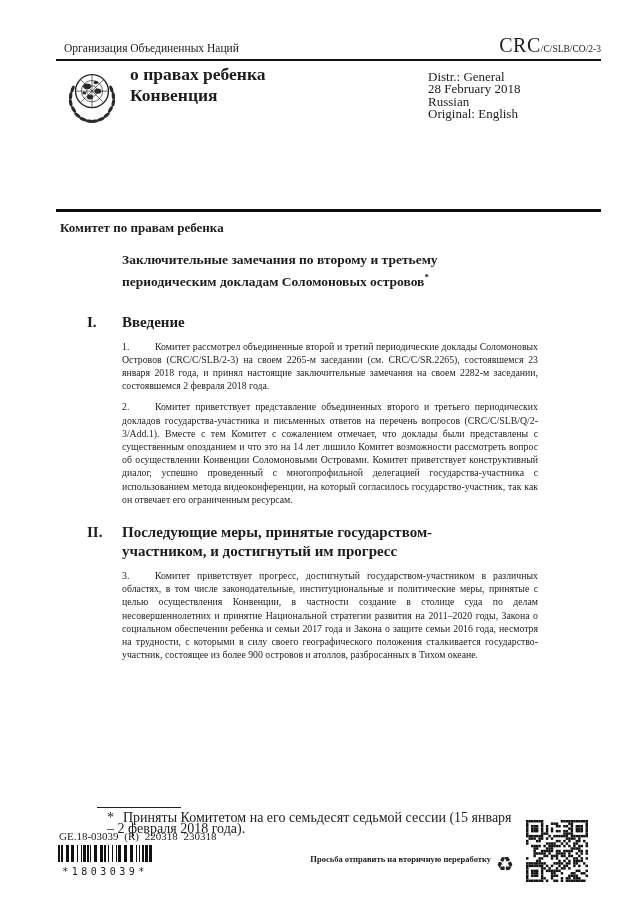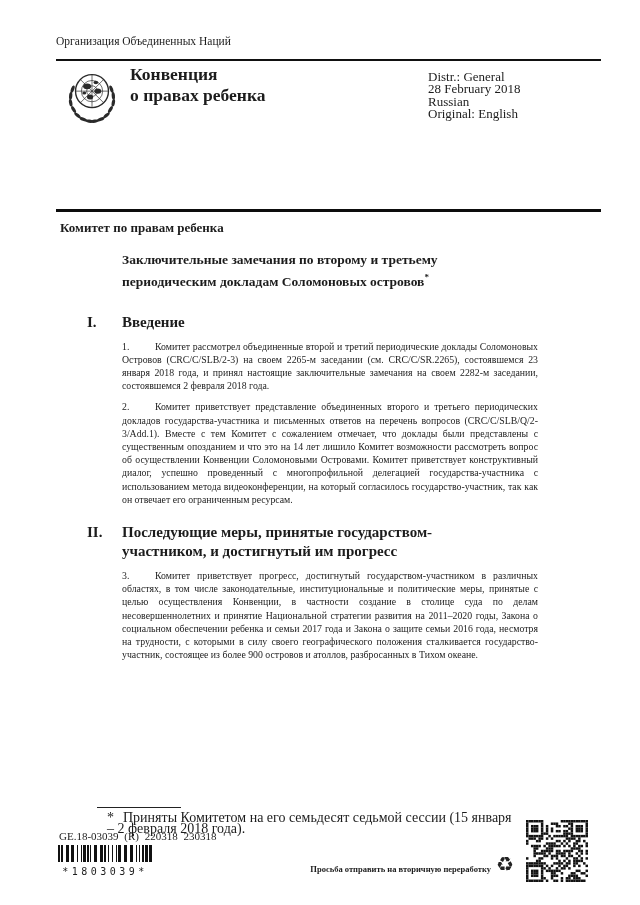--- a/index.html
+++ b/index.html
@@ -3,21 +3,21 @@
 <meta charset="utf-8">
 <style>
   html,body{margin:0;padding:0;background:#fff;}
   .page{
     position:relative;width:640px;height:905px;background:#ffffff;overflow:hidden;
     font-family:"Liberation Serif","DejaVu Serif",serif;color:#1c1c1c;
   }
   
   .top-row{position:absolute;left:56px;top:33px;width:545px;height:26px;
     border-bottom:2px solid #111;display:flex;justify-content:space-between;align-items:flex-end;}
-  .org-name{font-size:11.5px;padding-bottom:12px;}
+  .org-name{font-size:11.5px;padding-bottom:5px;margin-left:8px;}
   .doc-symbol{white-space:nowrap;padding-bottom:2px;}
   .doc-symbol .big{font-size:20px;letter-spacing:.5px;}
   .doc-symbol .small{font-size:9.5px;}
   
   .emblem{position:absolute;left:61px;top:63px;width:62px;height:64px;}
   .mast-title{position:absolute;left:130px;top:64px;font-size:17.5px;font-weight:bold;line-height:21px;}
   .distr{position:absolute;left:428px;top:71px;font-size:13px;line-height:12.4px;}
   .thick-rule{position:absolute;left:56px;top:209px;width:545px;height:3px;background:#0d0d0d;}
   .committee{position:absolute;left:60px;top:220px;font-size:13px;font-weight:bold;}
   
@@ -30,32 +30,35 @@
   .h2{margin-top:17px;}
   .para{margin-top:8px;font-size:9.8px;line-height:13.2px;text-align:justify;}
   .para .pnum{display:inline-block;width:33px;}
   
   .fn-rule{position:absolute;left:97px;top:807px;width:84px;height:1px;background:#222;}
   .footnote{position:absolute;left:107px;top:812px;width:412px;font-size:14px;line-height:11px;}
   .footnote .fn-marker{padding-right:9px;}
   .ge-line{position:absolute;left:59px;top:830px;font-size:11px;word-spacing:3px;}
   .barcode{position:absolute;left:58px;top:845px;width:94px;text-align:center;}
   .barcode .btext{font-size:10px;letter-spacing:3.5px;margin-top:0;font-family:"DejaVu Sans Mono",monospace;}
-  .recycle-row{position:absolute;right:126px;top:854px;display:flex;align-items:flex-end;gap:5px;}
+  .recycle-row{position:absolute;right:126px;top:854px;display:flex;align-items:flex-start;gap:5px;}
   .recycle-text{font-size:8.5px;font-weight:bold;white-space:nowrap;}
   .recycle-glyph{font-family:"DejaVu Sans",sans-serif;font-size:20px;line-height:20px;color:#222;}
   .qr{position:absolute;left:526px;top:820px;width:62px;height:62px;}
 </style>
 </head>
 <body>
 
 <div class="page">
 
   <div class="top-row">
     <span class="org-name">Организация Объединенных Наций</span>
+    <span class="doc-symbol">
+      <span class="big">CRC</span><span class="small">/C/SLB/CO/2-3</span>
+    </span>
   </div>
 
   <div class="emblem">
     <svg viewBox="0 0 64 64" width="62" height="64" aria-hidden="true">
       <g stroke="#2a2a2a" fill="none" stroke-width="1">
         <circle cx="32" cy="28" r="17" stroke-width="1.4"></circle>
         <circle cx="32" cy="28" r="11" stroke-width=".7"></circle>
         <circle cx="32" cy="28" r="5.5" stroke-width=".7"></circle>
         <line x1="15" y1="28" x2="49" y2="28" stroke-width=".7"></line>
         <line x1="32" y1="11" x2="32" y2="45" stroke-width=".7"></line>
@@ -82,22 +85,22 @@
         <ellipse cx="54" cy="40" rx="4" ry="1.7" transform="rotate(-80 54 40)"></ellipse>
         <ellipse cx="51" cy="47" rx="4" ry="1.7" transform="rotate(-60 51 47)"></ellipse>
         <ellipse cx="47" cy="53" rx="4" ry="1.7" transform="rotate(-40 47 53)"></ellipse>
         <ellipse cx="41" cy="57" rx="4" ry="1.7" transform="rotate(-20 41 57)"></ellipse>
         <ellipse cx="35" cy="59" rx="4" ry="1.7" transform="rotate(-8 35 59)"></ellipse>
       </g>
     </svg>
   </div>
 
   <div class="mast-title">
+    <div>о правах ребенка</div>
     <div>Конвенция</div>
-    <div>о правах ребенка</div>
   </div>
 
   <div class="distr">
     <div>Distr.: General</div>
     <div>28 February 2018</div>
     <div>Russian</div>
     <div>Original: English</div>
   </div>
 
   <div class="thick-rule"></div>

